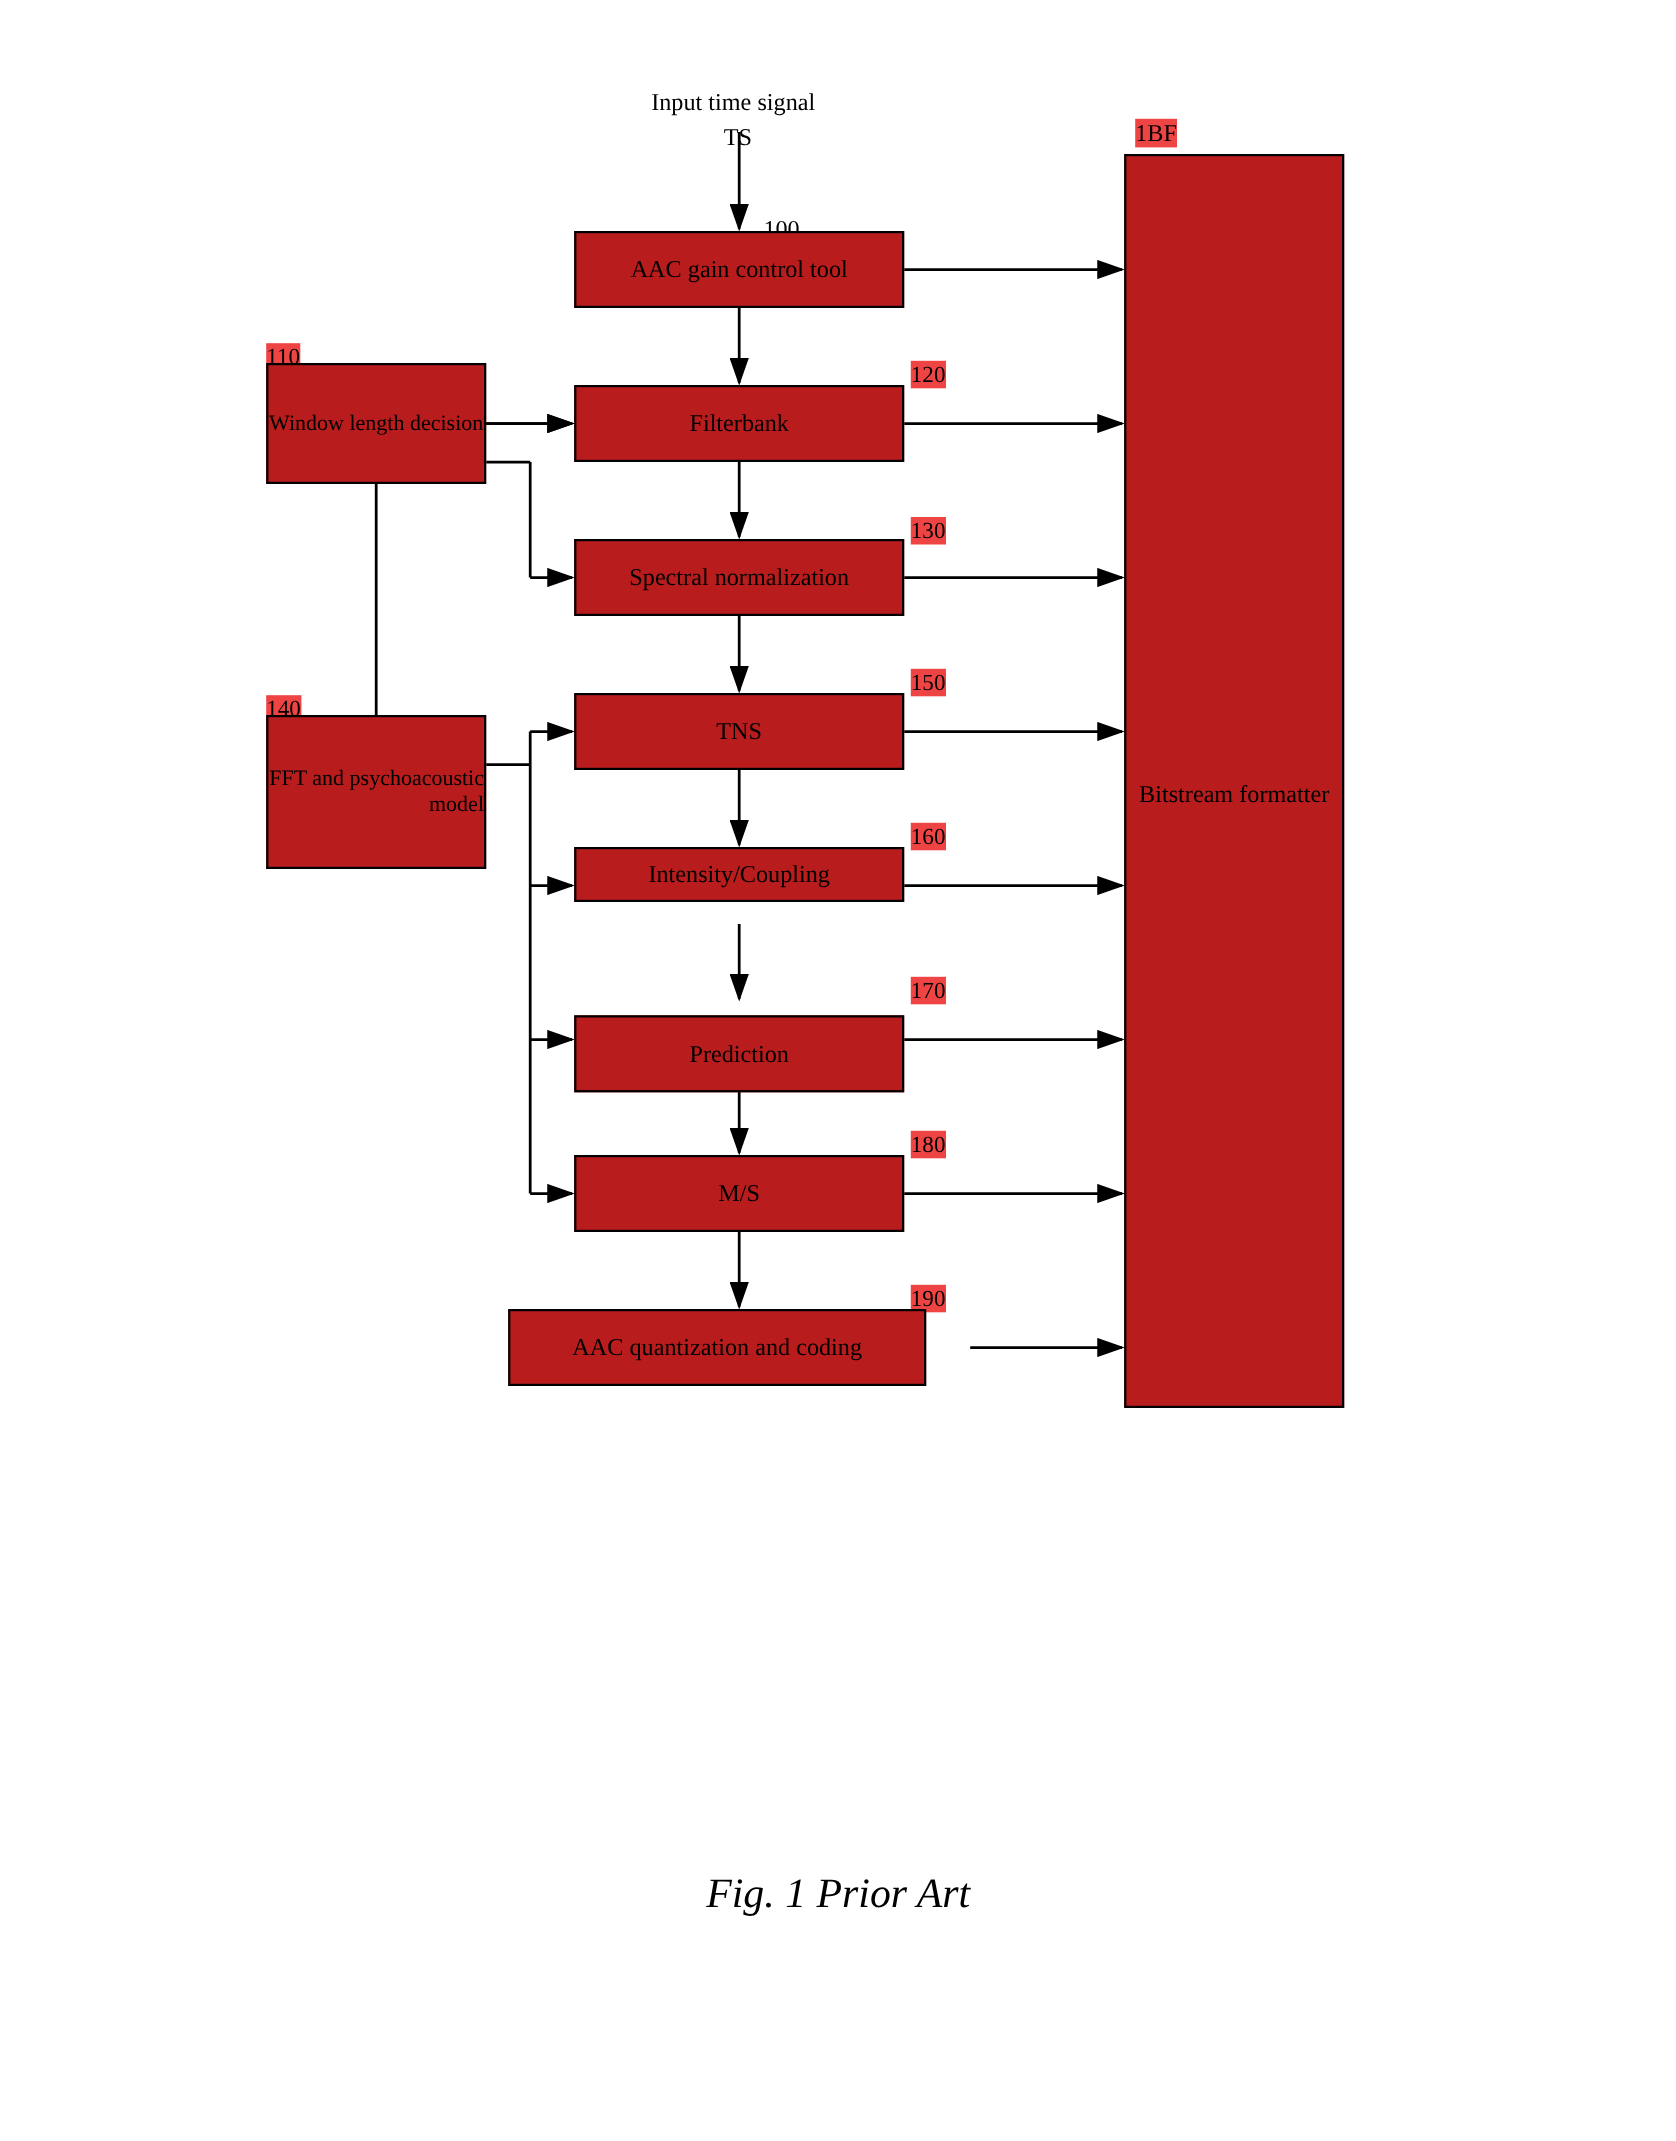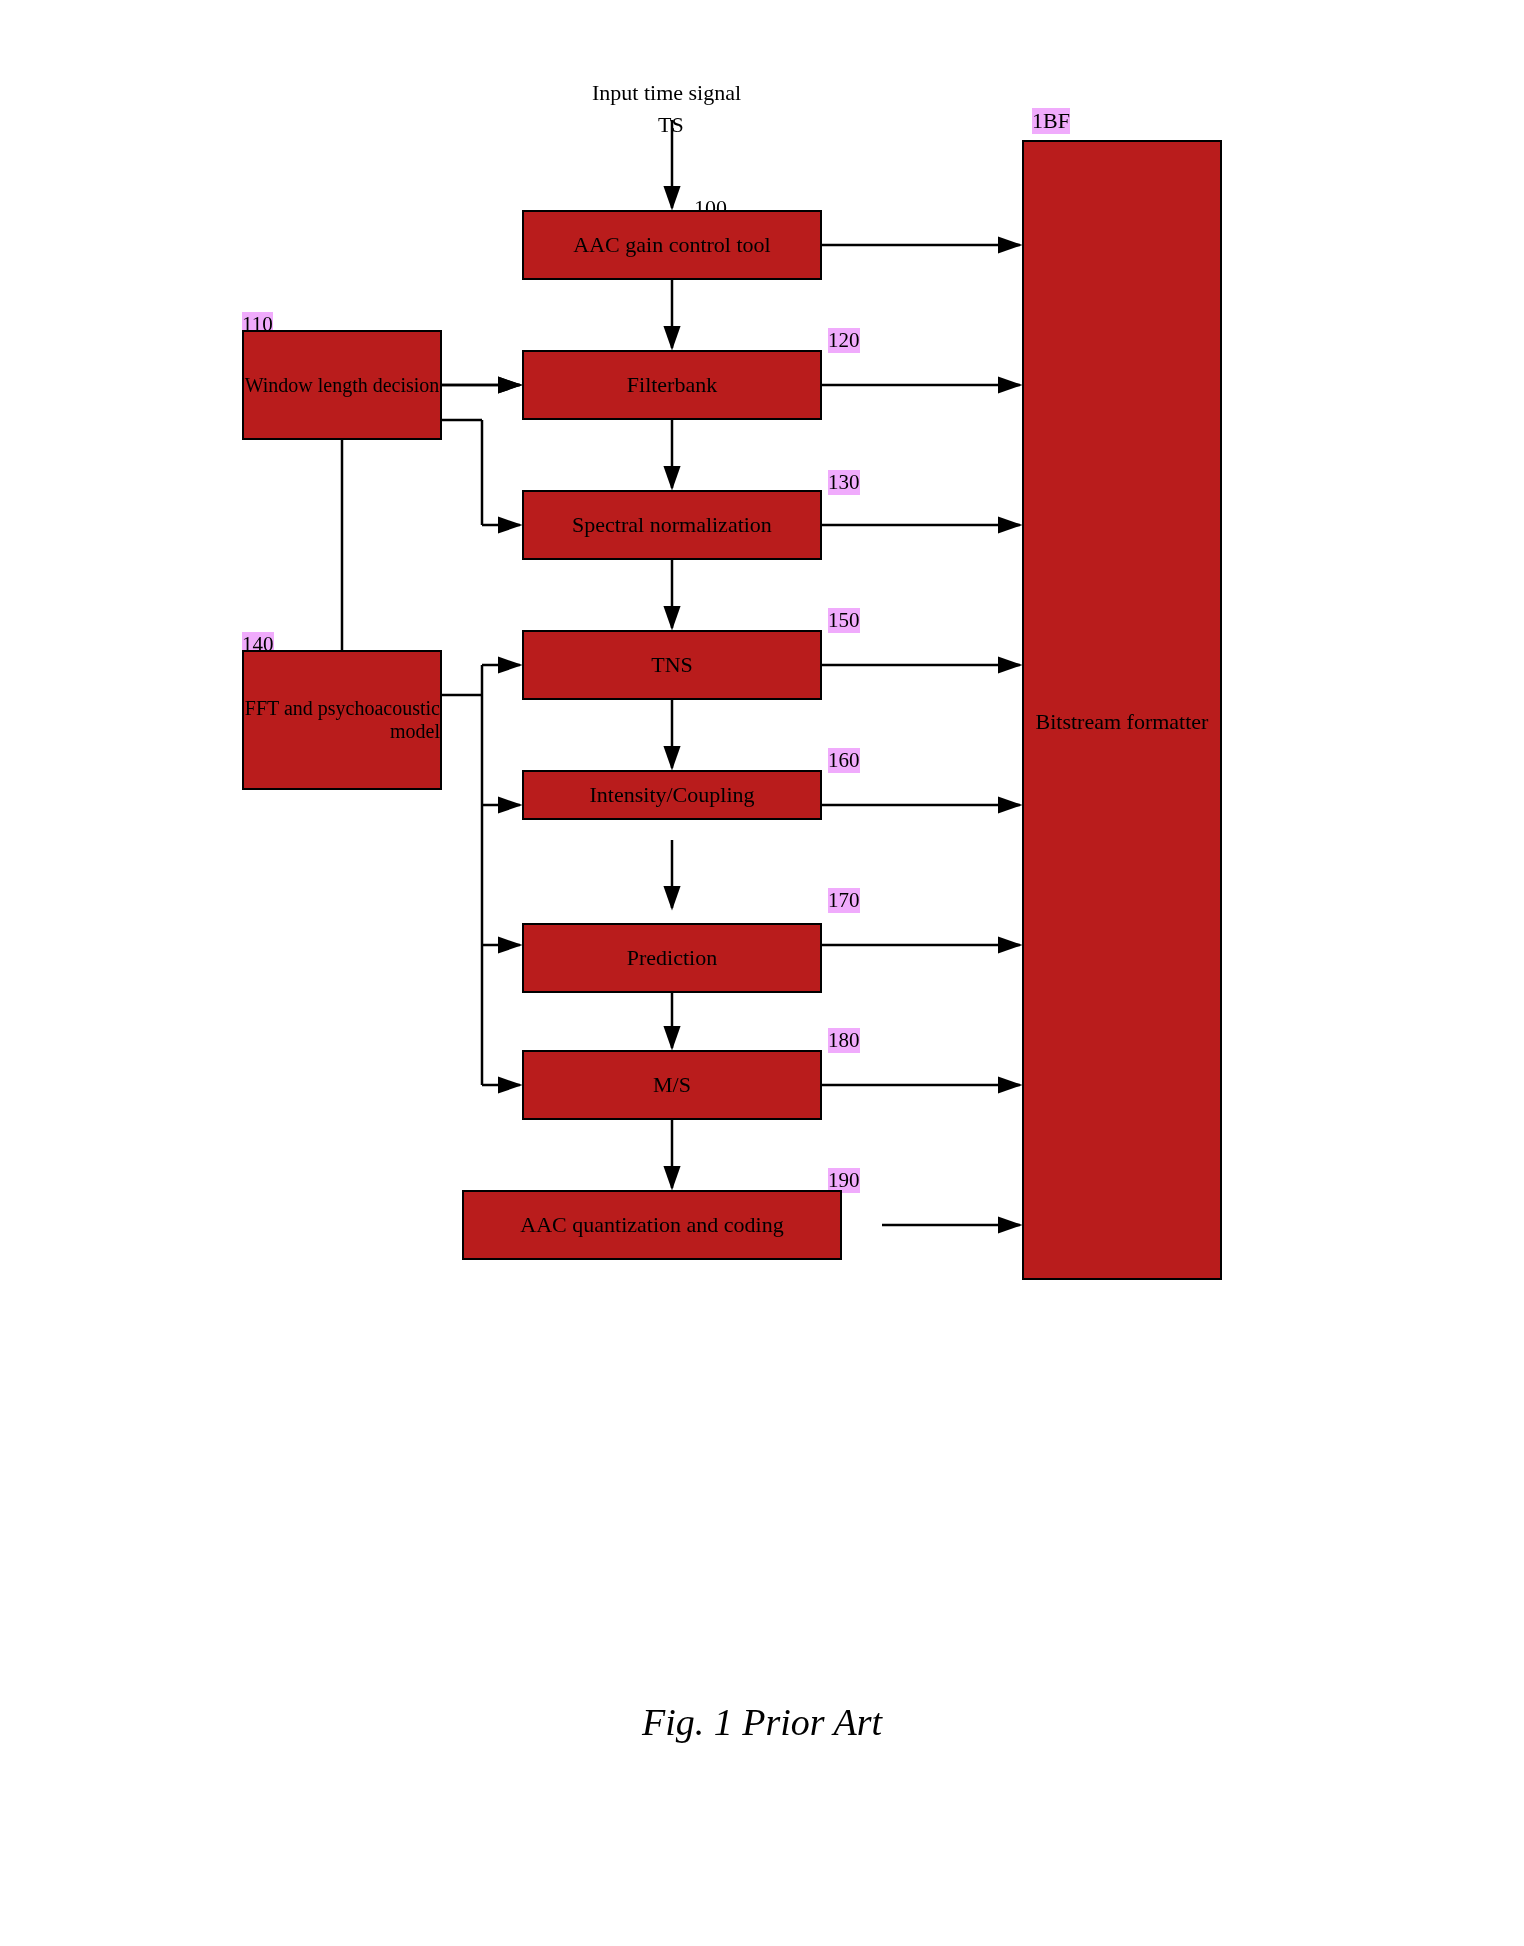--- a/index.html
+++ b/index.html
@@ -86,21 +86,21 @@
       display: flex;
       flex-direction: column;
       align-items: center;
       justify-content: center;
     }
 
     
     .label {
       position: absolute;
       font-size: 21px;
-      background: #f0abfc;
+      background: #ef4444;
     }
 
     
     svg.arrows {
       position: absolute;
       top: 0; left: 0;
       width: 100%;
       height: 100%;
       pointer-events: none;
       overflow: visible;

